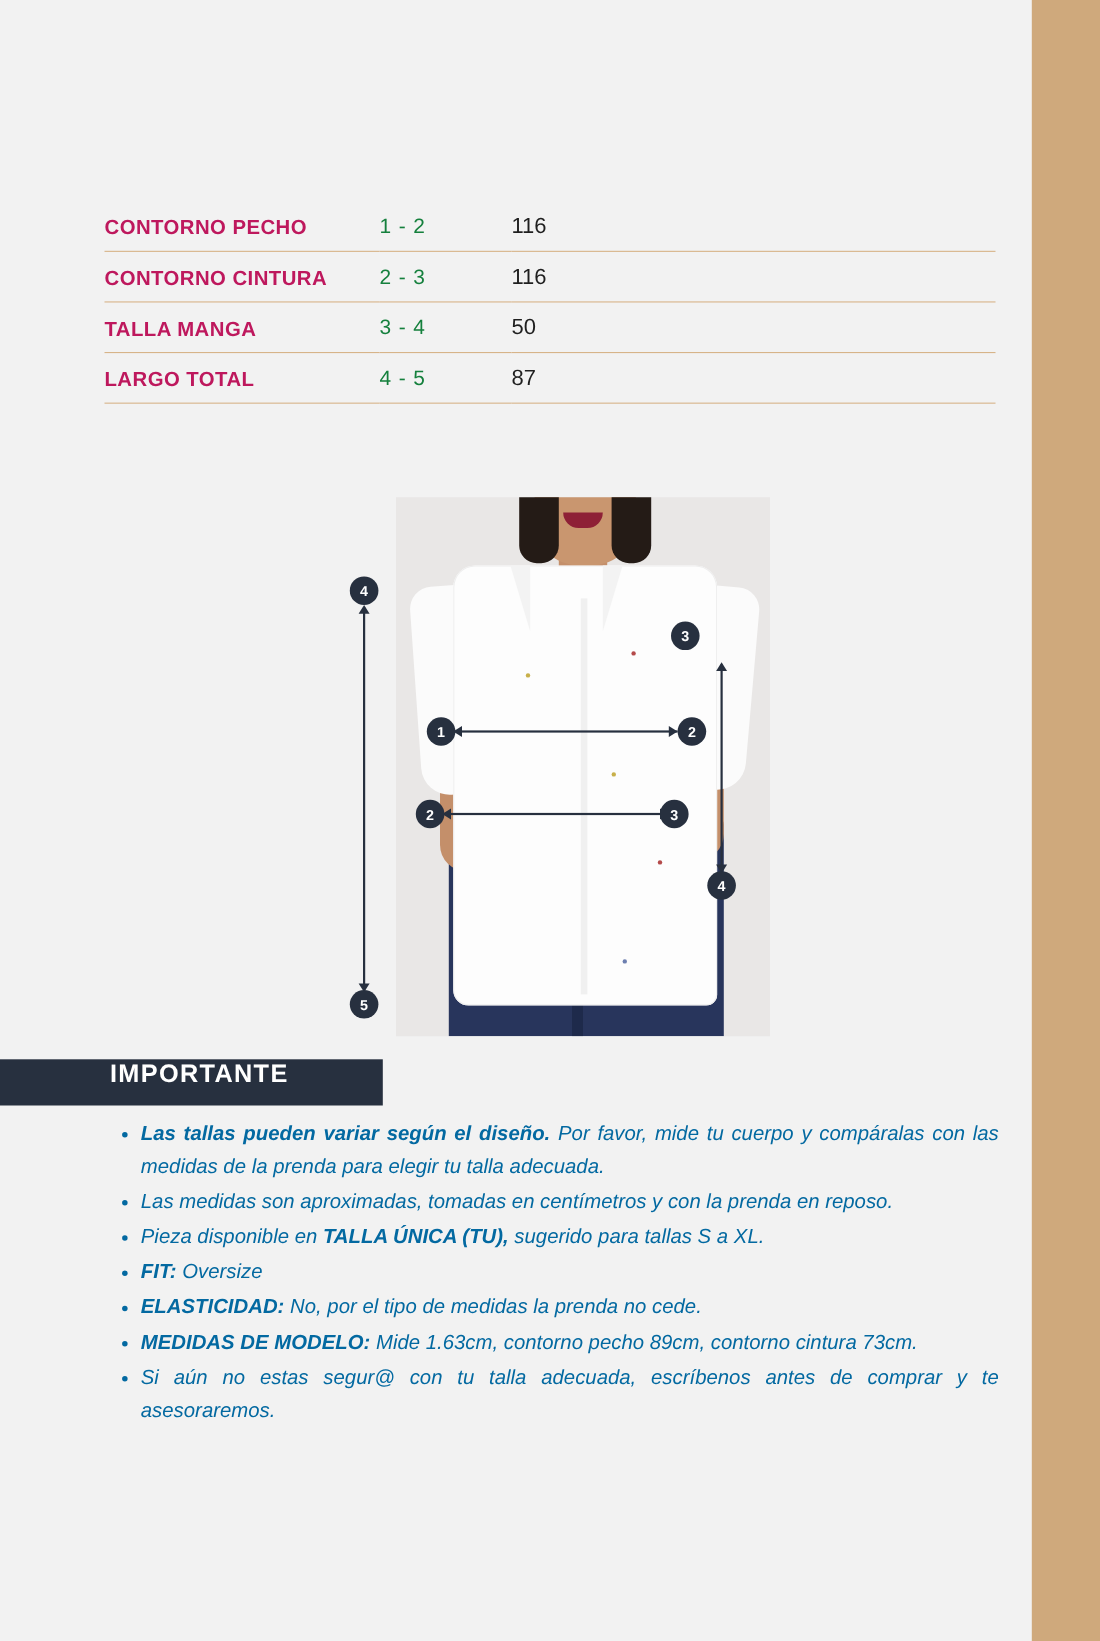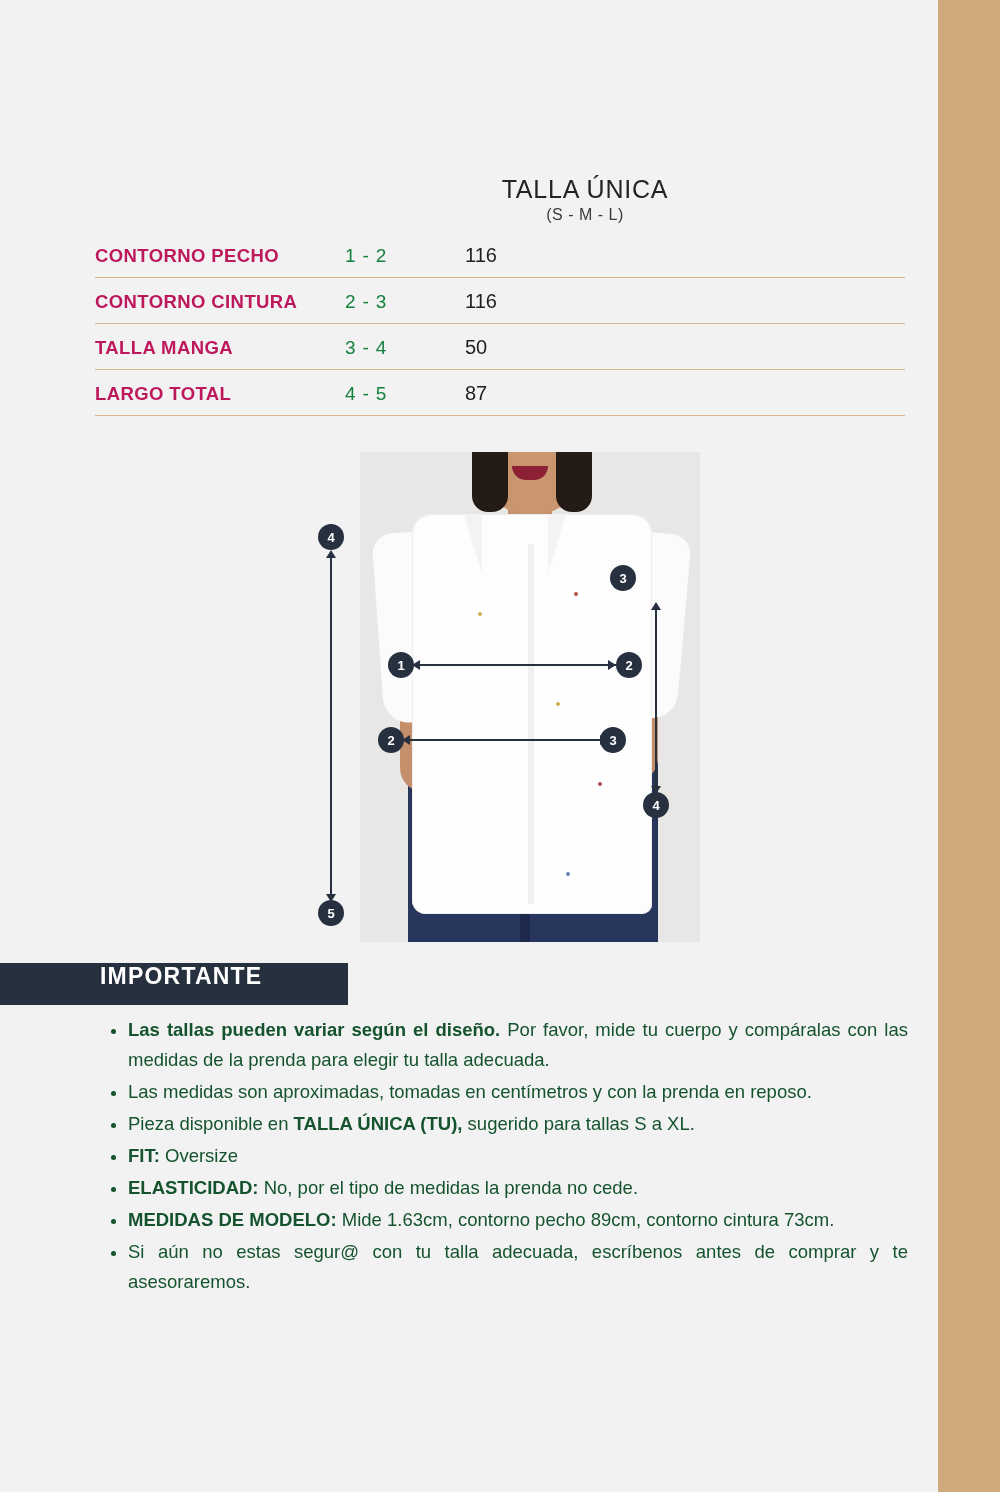--- a/index.html
+++ b/index.html
@@ -231,38 +231,35 @@
     letter-spacing: 1.2px;
     margin-left: 100px;
   }
   .notes {
     position: absolute;
     left: 100px;
     top: 1015px;
     width: 808px;
     font-size: 18.5px;
     line-height: 1.62;
-    color: #14532d;
+    color: #0369a1;
+    font-style: italic;
   }
   .notes ul { margin: 0; padding-left: 28px; }
   .notes li { margin-bottom: 2px; text-align: justify; }
   .notes li::marker { font-size: 18px; }
   .notes b { font-weight: 700; }
 </style>
 </head>
 <body>
 
 <div class="page">
 
   <div class="table-wrap">
 
-    <div class="table-head">
-      <div class="th-title">TALLA ÚNICA</div>
-      <div class="th-sub">(S - M - L)</div>
-    </div>
 
     <table class="size-table">
       <tbody>
         <tr>
           <td class="c-name">CONTORNO PECHO</td>
           <td class="c-points">1 - 2</td>
           <td class="c-value">116</td>
         </tr>
         <tr>
           <td class="c-name">CONTORNO CINTURA</td>

